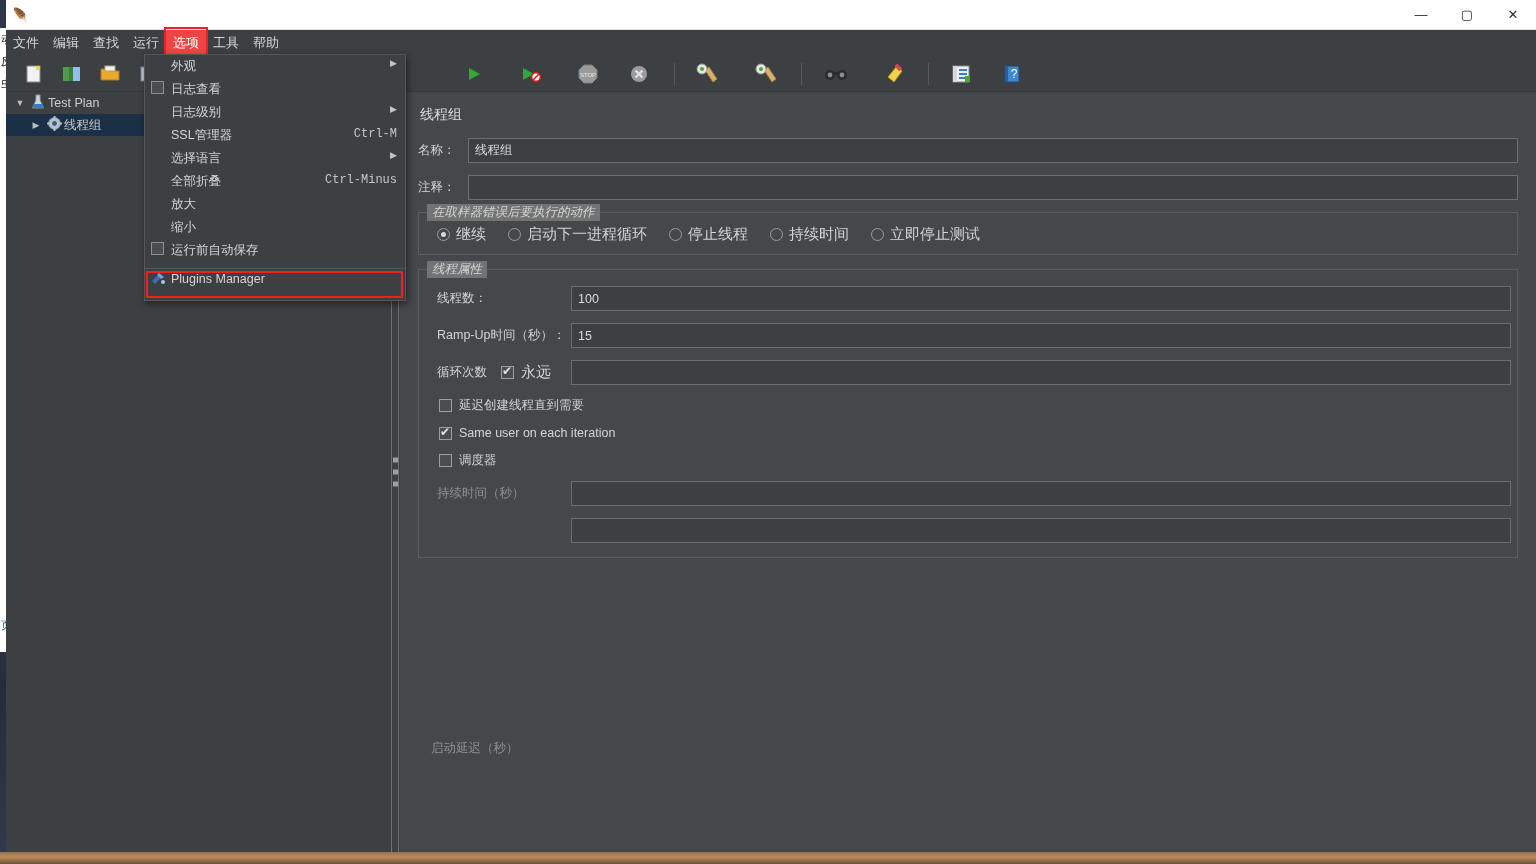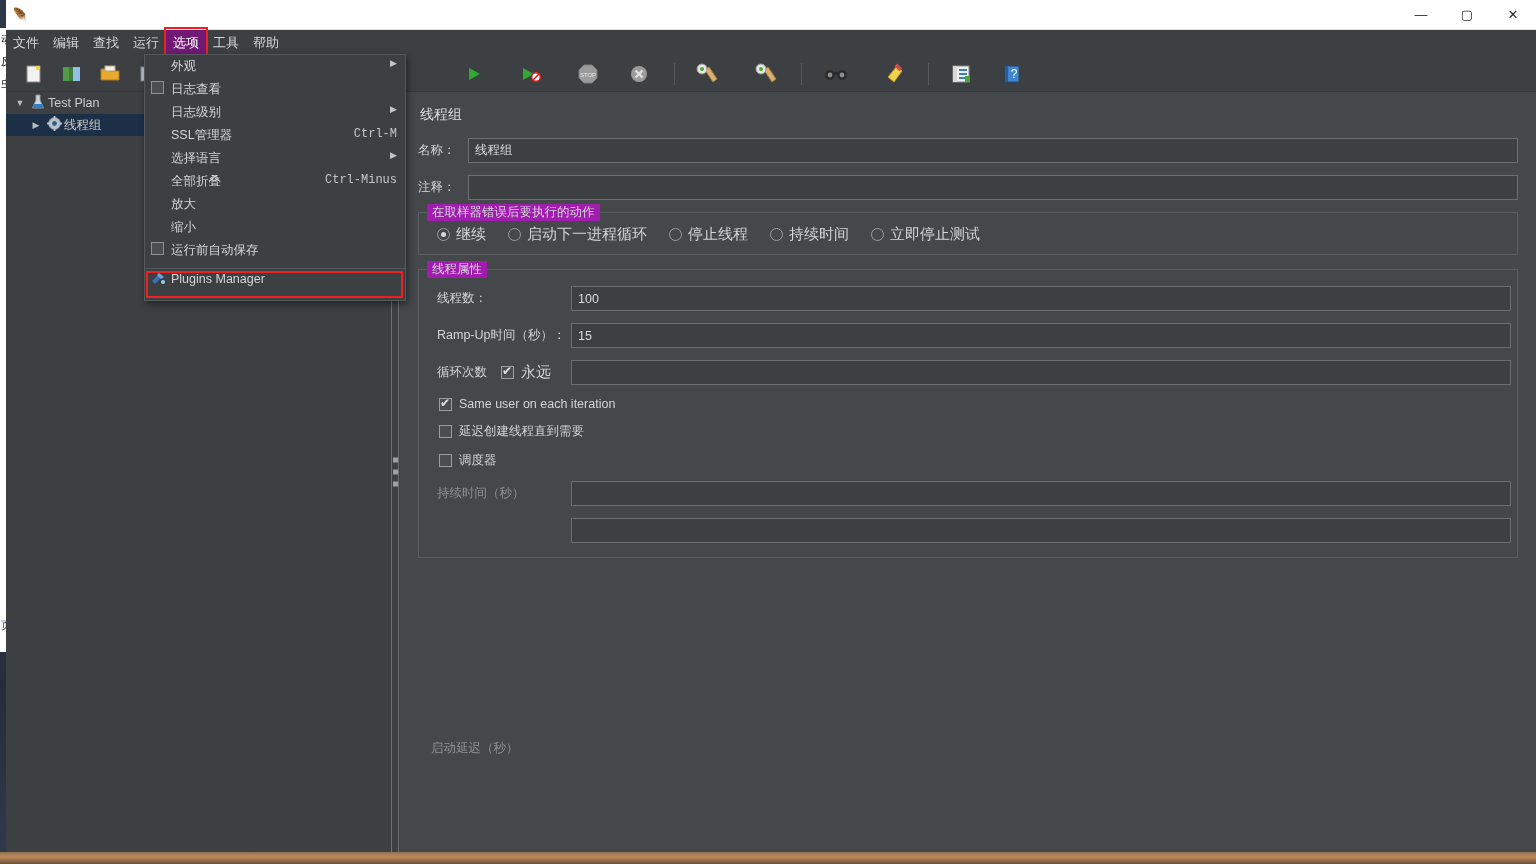--- a/index.html
+++ b/index.html
@@ -74,21 +74,21 @@
 
   
   #menubar {
     height: 26px; background: #3c4043; display: flex; align-items: stretch;
     flex: 0 0 26px; position: relative; z-index: 30;
   }
   .menu-item {
     padding: 0 7px; display: flex; align-items: center;
     font-size: 13px; color: #d6d6d6; position: relative;
   }
-  .menu-item.active { background: #701a75; color: #ffffff; }
+  .menu-item.active { background: #ef4444; color: #ffffff; }
   .menu-item.annot::after {
     content: ""; position: absolute; left: -2px; top: -3px; right: -2px; bottom: -5px;
     border: 2px solid #ee2020; pointer-events: none;
   }
 
   
   #toolbar {
     height: 36px; background: #3c4043; display: flex; align-items: center;
     flex: 0 0 36px; border-bottom: 1px solid #34383b;
   }
@@ -163,22 +163,22 @@
   .finput {
     background: #3c4043; border: 1px solid #6b6f72; height: 25px;
     color: #d9dcde; font-size: 12.5px; padding: 0 6px;
     display: flex; align-items: center; flex: 1 1 auto;
   }
   .group {
     border: 1px solid #5a5e61; margin: 8px 0 14px 0; padding: 12px 10px 10px 10px;
     position: relative;
   }
   .group > .gtitle {
-    position: absolute; top: -9px; left: 8px; background: #a21caf;
-    padding: 0 5px; font-size: 12.5px; color: #d2d5d6; white-space: nowrap;
+    position: absolute; top: -9px; left: 8px; background: #737373;
+    padding: 0 5px; font-size: 12.5px; color: #d2d5d6; white-space: nowrap; font-style: italic;
   }
   .radios { display: flex; align-items: center; gap: 22px; padding-left: 8px; }
   .radio { display: flex; align-items: center; font-size: 15px; color: #d2d5d6; }
   .radio .dot {
     width: 13px; height: 13px; border-radius: 50%;
     border: 1px solid #9a9ea0; margin-right: 6px; flex: 0 0 13px;
     display: flex; align-items: center; justify-content: center; background: #44484a;
   }
   .radio.checked .dot::after {
     content: ""; width: 5px; height: 5px; border-radius: 50%; background: #d7dadc;
@@ -433,27 +433,27 @@
           <div class="frow">
             <div class="flabel" style="width:76px; padding-left:12px">循环次数</div>
             <label class="radio" style="width:70px">
               <span class="chk on"></span>
               <span>永远</span>
             </label>
             <div class="finput"></div>
           </div>
 
           <div class="cbrow">
+            <span class="chk"></span>
+            <span>延迟创建线程直到需要</span>
+          </div>
+
+          <div class="cbrow">
             <span class="chk on"></span>
             <span>Same user on each iteration</span>
-          </div>
-
-          <div class="cbrow">
-            <span class="chk"></span>
-            <span>延迟创建线程直到需要</span>
           </div>
 
           <div class="cbrow">
             <span class="chk"></span>
             <span>调度器</span>
           </div>
 
           <div class="frow">
             <div class="flabel disabled" style="width:146px; padding-left:12px">持续时间（秒）</div>
             <div class="finput"></div>

